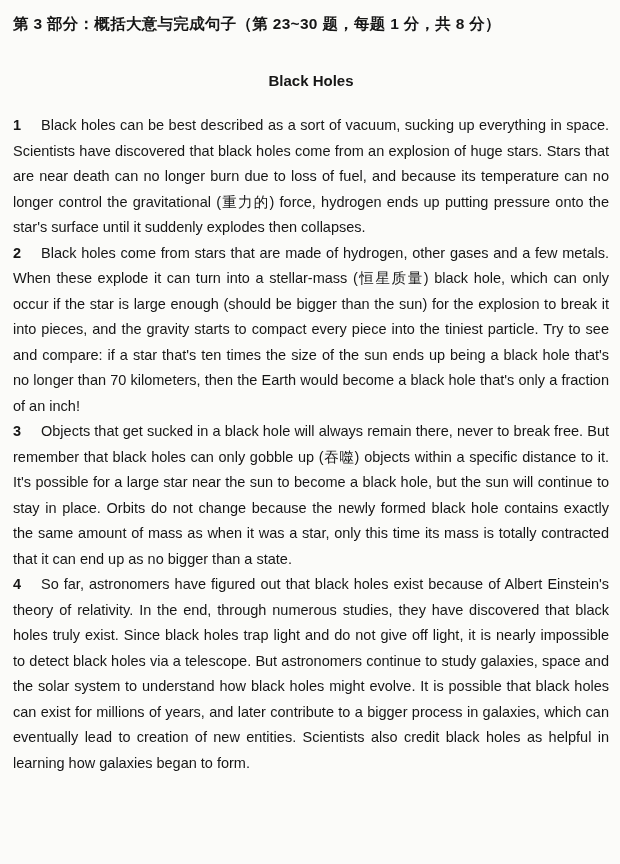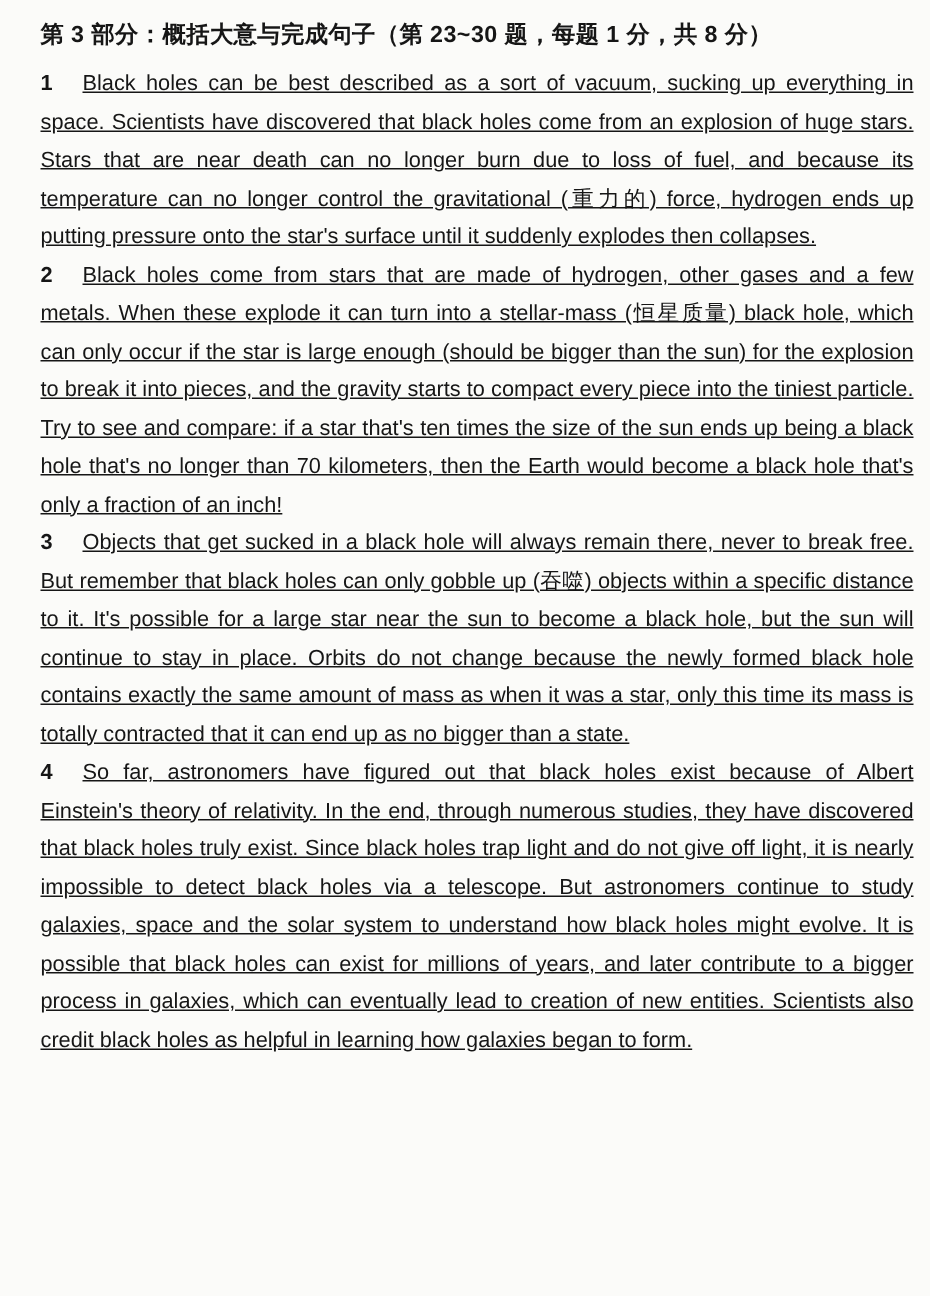--- a/index.html
+++ b/index.html
@@ -12,21 +12,21 @@
     background: #fbfbf9;
     color: #161616;
     font-family: "Liberation Sans", "DejaVu Sans", sans-serif;
     overflow: hidden;
     -webkit-font-smoothing: antialiased;
   }
   .page {
     box-sizing: border-box;
     width: 620px;
     height: 864px;
-    padding: 10px 11px 8px 27px;
+    padding: 10px 11px 8px 13px;
   }
   .section-heading {
     font-size: 15.5px;
     font-weight: bold;
     line-height: 24px;
     margin: 2px 0 8px 0;
     letter-spacing: 0.3px;
   }
   .instructions {
     font-size: 14.5px;
@@ -43,36 +43,36 @@
     margin: 36px 0 24px 0;
   }
   .passage {
     margin: 0;
   }
   .para {
     font-size: 14.5px;
     line-height: 25.5px;
     text-align: justify;
     margin: 0;
-    text-decoration: underline;
   }
   .para-num {
     display: inline-block;
     width: 28px;
     font-weight: bold;
   }
 </style>
 </head>
 <body>
 
 <div class="page">
 
   <div class="section-heading">第 3 部分：概括大意与完成句子（第 23~30 题，每题 1 分，共 8 分）</div>
 
 
+  <div class="passage-title">Black Holes</div>
 
   <div class="passage">
 
     <p class="para"><span class="para-num">1</span><span>Black holes can be best described as a sort of vacuum, sucking up everything in space. Scientists have discovered that black holes come from an explosion of huge stars. Stars that are near death can no longer burn due to loss of fuel, and because its temperature can no longer control the gravitational (重力的) force, hydrogen ends up putting pressure onto the star's surface until it suddenly explodes then collapses.</span></p>
 
     <p class="para"><span class="para-num">2</span><span>Black holes come from stars that are made of hydrogen, other gases and a few metals. When these explode it can turn into a stellar-mass (恒星质量) black hole, which can only occur if the star is large enough (should be bigger than the sun) for the explosion to break it into pieces, and the gravity starts to compact every piece into the tiniest particle. Try to see and compare: if a star that's ten times the size of the sun ends up being a black hole that's no longer than 70 kilometers, then the Earth would become a black hole that's only a fraction of an inch!</span></p>
 
     <p class="para"><span class="para-num">3</span><span>Objects that get sucked in a black hole will always remain there, never to break free. But remember that black holes can only gobble up (吞噬) objects within a specific distance to it. It's possible for a large star near the sun to become a black hole, but the sun will continue to stay in place. Orbits do not change because the newly formed black hole contains exactly the same amount of mass as when it was a star, only this time its mass is totally contracted that it can end up as no bigger than a state.</span></p>
 
     <p class="para"><span class="para-num">4</span><span>So far, astronomers have figured out that black holes exist because of Albert Einstein's theory of relativity. In the end, through numerous studies, they have discovered that black holes truly exist. Since black holes trap light and do not give off light, it is nearly impossible to detect black holes via a telescope. But astronomers continue to study galaxies, space and the solar system to understand how black holes might evolve. It is possible that black holes can exist for millions of years, and later contribute to a bigger process in galaxies, which can eventually lead to creation of new entities. Scientists also credit black holes as helpful in learning how galaxies began to form.</span></p>

